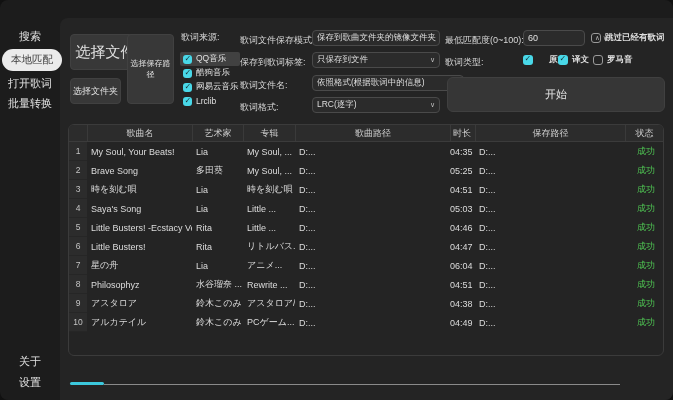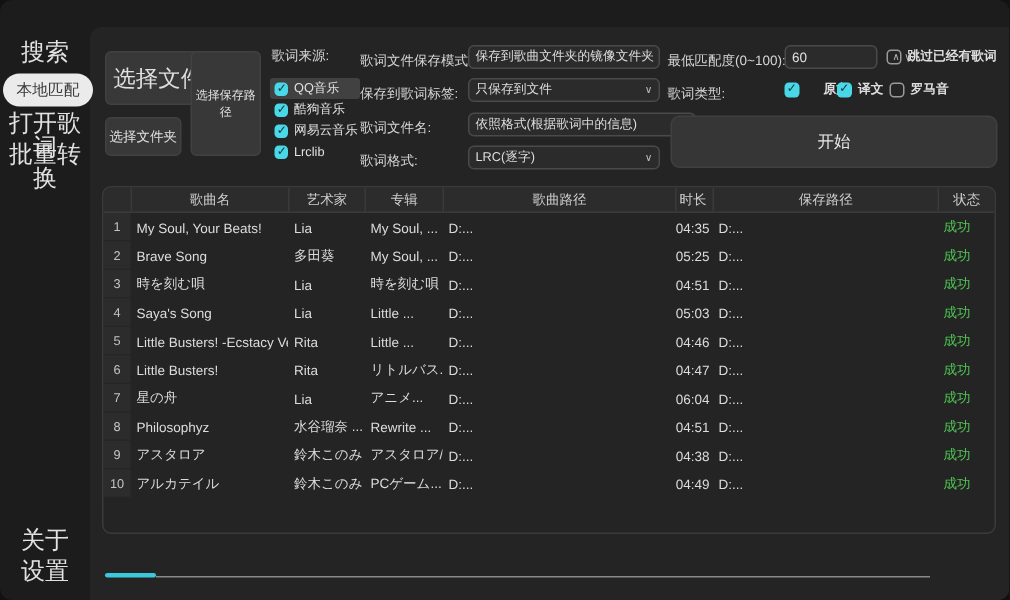--- a/index.html
+++ b/index.html
@@ -10,21 +10,21 @@
   
   .titlebar{left:0;top:0;width:673px;height:18px;background:#1c1c1c;display:flex;align-items:center;}
   .logo{width:10px;height:10px;margin-left:8px;border-radius:2px;
         background:linear-gradient(135deg,#58b7e8 0%,#2f6fd8 55%,#1f4fb0 100%);}
   .apptitle{color:#d8d8d8;font-size:9px;margin-left:7px;letter-spacing:.3px;}
   .winbtns{margin-left:auto;display:flex;height:18px;}
   .winbtn{width:34px;height:18px;display:flex;align-items:center;justify-content:center;
           color:#c8c8c8;font-size:10px;cursor:default;}
 
   
-  .side-item{left:0;width:60px;text-align:center;color:#e2e2e2;font-size:16px;line-height:16px;}
+  .side-item{left:0;width:60px;text-align:center;color:#e2e2e2;font-size:11px;line-height:16px;}
   .side-pill{left:2px;top:49px;width:60px;height:22px;background:#ebebeb;border-radius:11px;
              color:#3a3a3a;font-size:10.5px;display:flex;align-items:center;justify-content:center;}
 
   
   .panel{left:60px;top:18px;width:613px;height:382px;background:#242424;border-top-left-radius:8px;}
 
   .btn{background:#383838;border:1px solid #414141;border-radius:4px;color:#e0e0e0;
        display:flex;align-items:center;justify-content:center;text-align:center;}
   .label{color:#d6d6d6;font-size:9px;white-space:nowrap;}
   .dropdown{background:#2b2b2b;border:1px solid #4a4a4a;border-radius:4px;height:16px;
@@ -52,23 +52,23 @@
   .th{color:#cfcfcf;font-size:9px;display:flex;align-items:center;justify-content:center;border-left:1px solid #3a3a3a;white-space:nowrap;overflow:hidden;}
   .th:first-child{border-left:none;}
   .trow{display:flex;height:19px;align-items:center;}
   .td{font-size:9px;color:#dcdcdc;white-space:nowrap;overflow:hidden;padding:0 4px;}
   .c-num{width:18px;flex:0 0 18px;background:#2c2c2c;border-bottom:1px solid #262626;color:#c4c4c4;
          font-size:8.5px;display:flex;align-items:center;justify-content:center;align-self:stretch;padding:0;}
   .c-name{width:105px;flex:0 0 105px;}
   .c-artist{width:51px;flex:0 0 51px;}
   .c-album{width:52px;flex:0 0 52px;}
   .c-path{width:155px;flex:0 0 155px;}
-  .c-dur{width:25px;flex:0 0 25px;text-align:right;padding:0 2px 0 0;}
+  .c-dur{width:25px;flex:0 0 25px;padding:0 2px 0 0;}
   .c-save{width:150px;flex:0 0 150px;}
-  .c-status{flex:1 1 auto;text-align:left;padding-right:8px;color:#4fc553;}
+  .c-status{flex:1 1 auto;text-align:right;padding-right:8px;color:#4fc553;}
   .th.c-num{background:transparent;border-bottom:none;}
   .th.c-status{color:#cfcfcf;justify-content:center;padding-right:0;}
 
   
   .ptrack{left:104px;top:384px;width:516px;height:1px;background:#8a8a8a;}
   .pfill{left:70px;top:382px;width:34px;height:3px;border-radius:2px;background:#3cc8dc;}
 </style>
 </head>
 <body>
 

